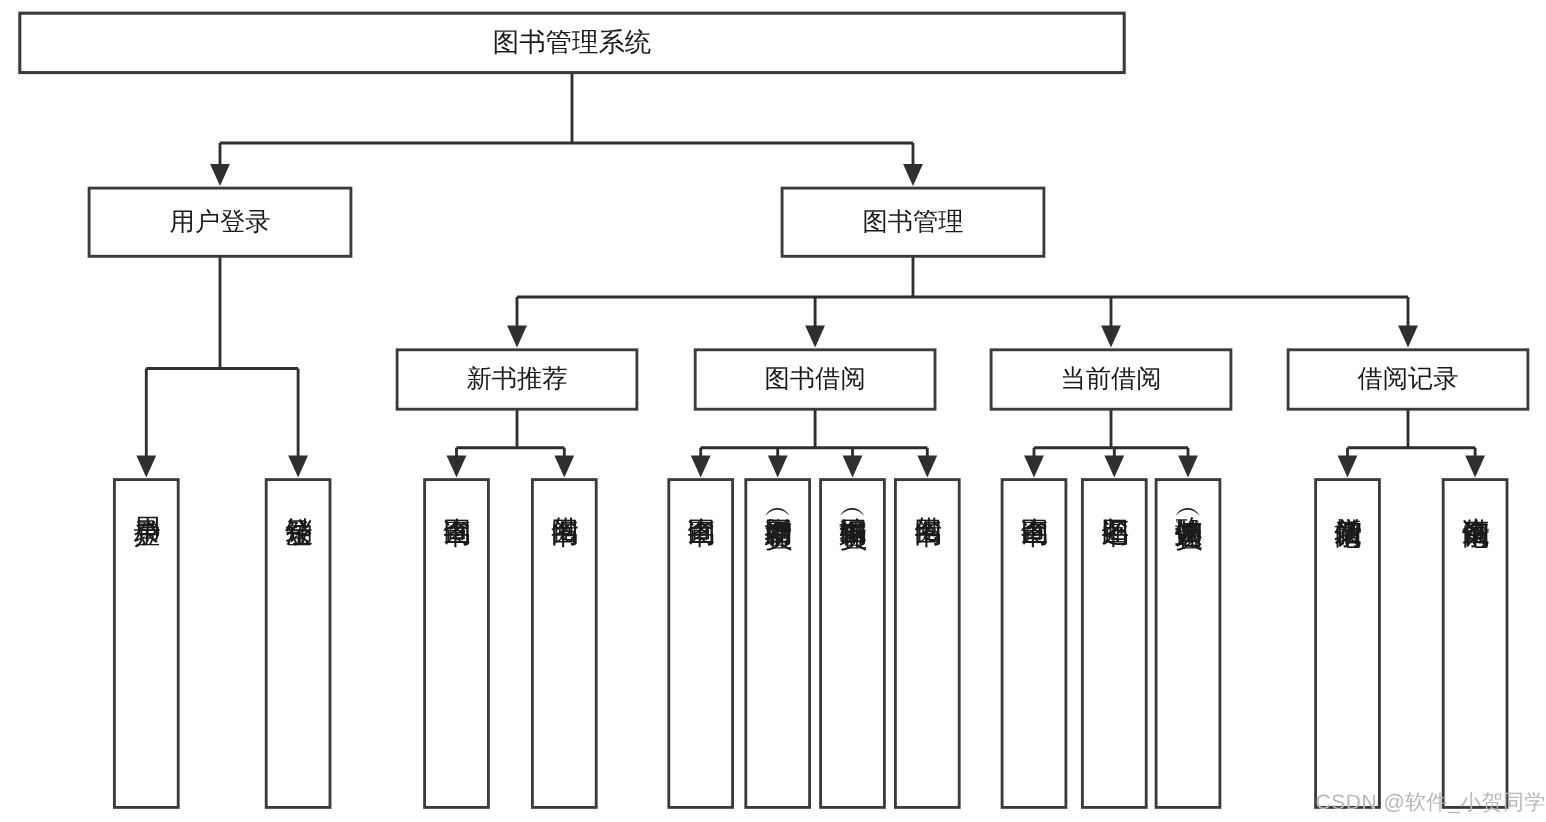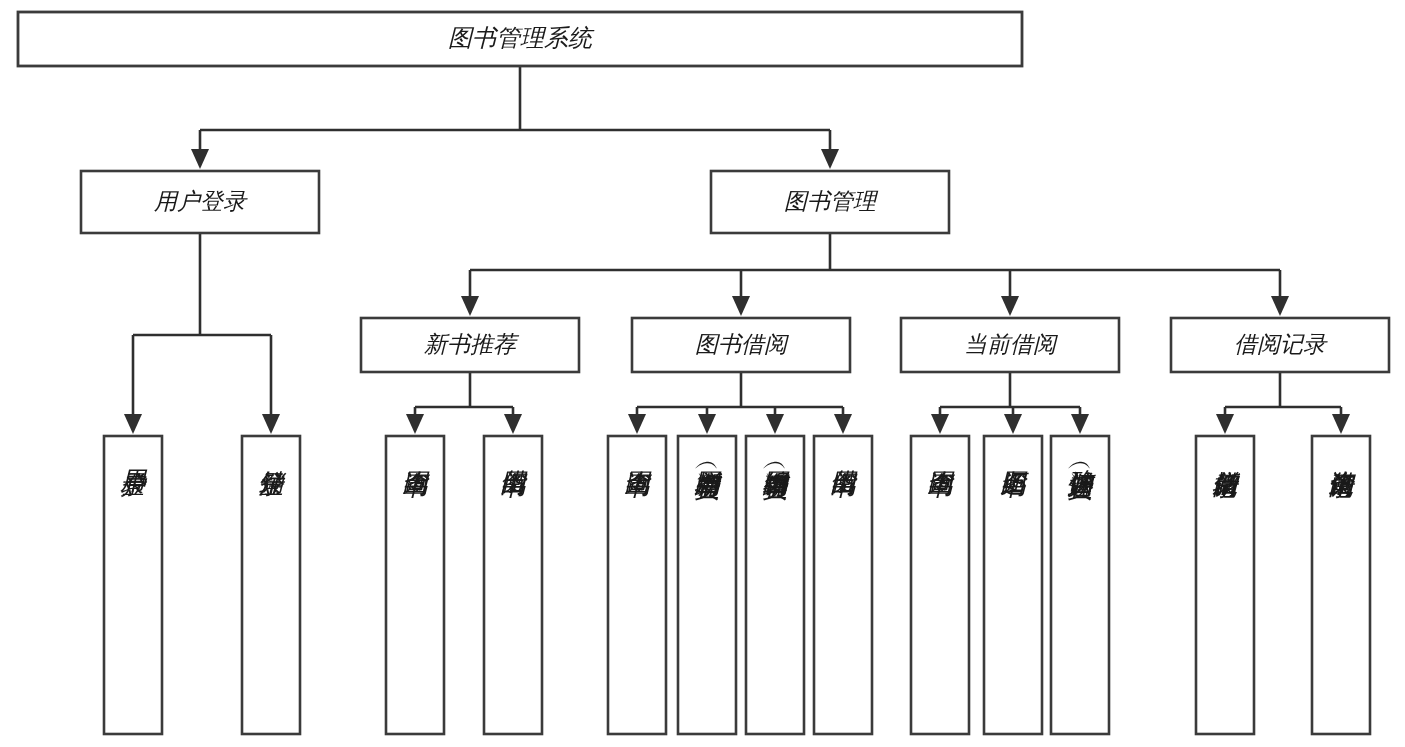--- a/index.html
+++ b/index.html
@@ -12,21 +12,20 @@
     width: 1405px;
     height: 747px;
     font-family: "Liberation Sans", "DejaVu Sans", sans-serif;
     overflow: hidden;
     position: relative;
   }
   #diagram-root {
     position: relative;
     width: 1405px;
     height: 747px;
-    font-style: italic;
   }
   svg.diagram-canvas {
     position: absolute;
     left: 0;
     top: 0;
     width: 1405px;
     height: 747px;
     display: block;
   }
   .node-box {
@@ -210,13 +209,14 @@
       <div class="leaf-label-wrap" style="left: 1051px; top: 450px; width: 58px; height: 278px;">
         <span class="leaf-label">确认归还（管理员）</span>
       </div>
       <div class="leaf-label-wrap" style="left: 1196px; top: 450px; width: 58px; height: 278px;">
         <span class="leaf-label">新增借阅记录</span>
       </div>
       <div class="leaf-label-wrap" style="left: 1312px; top: 450px; width: 58px; height: 278px;">
         <span class="leaf-label">查询借阅记录</span>
       </div>
     </div>
+  <div class="watermark" style="left: 1196px; top: 716px; color: rgb(184, 184, 184);">CSDN @软件_小贺同学</div>
 </div>
 
 </body></html>

